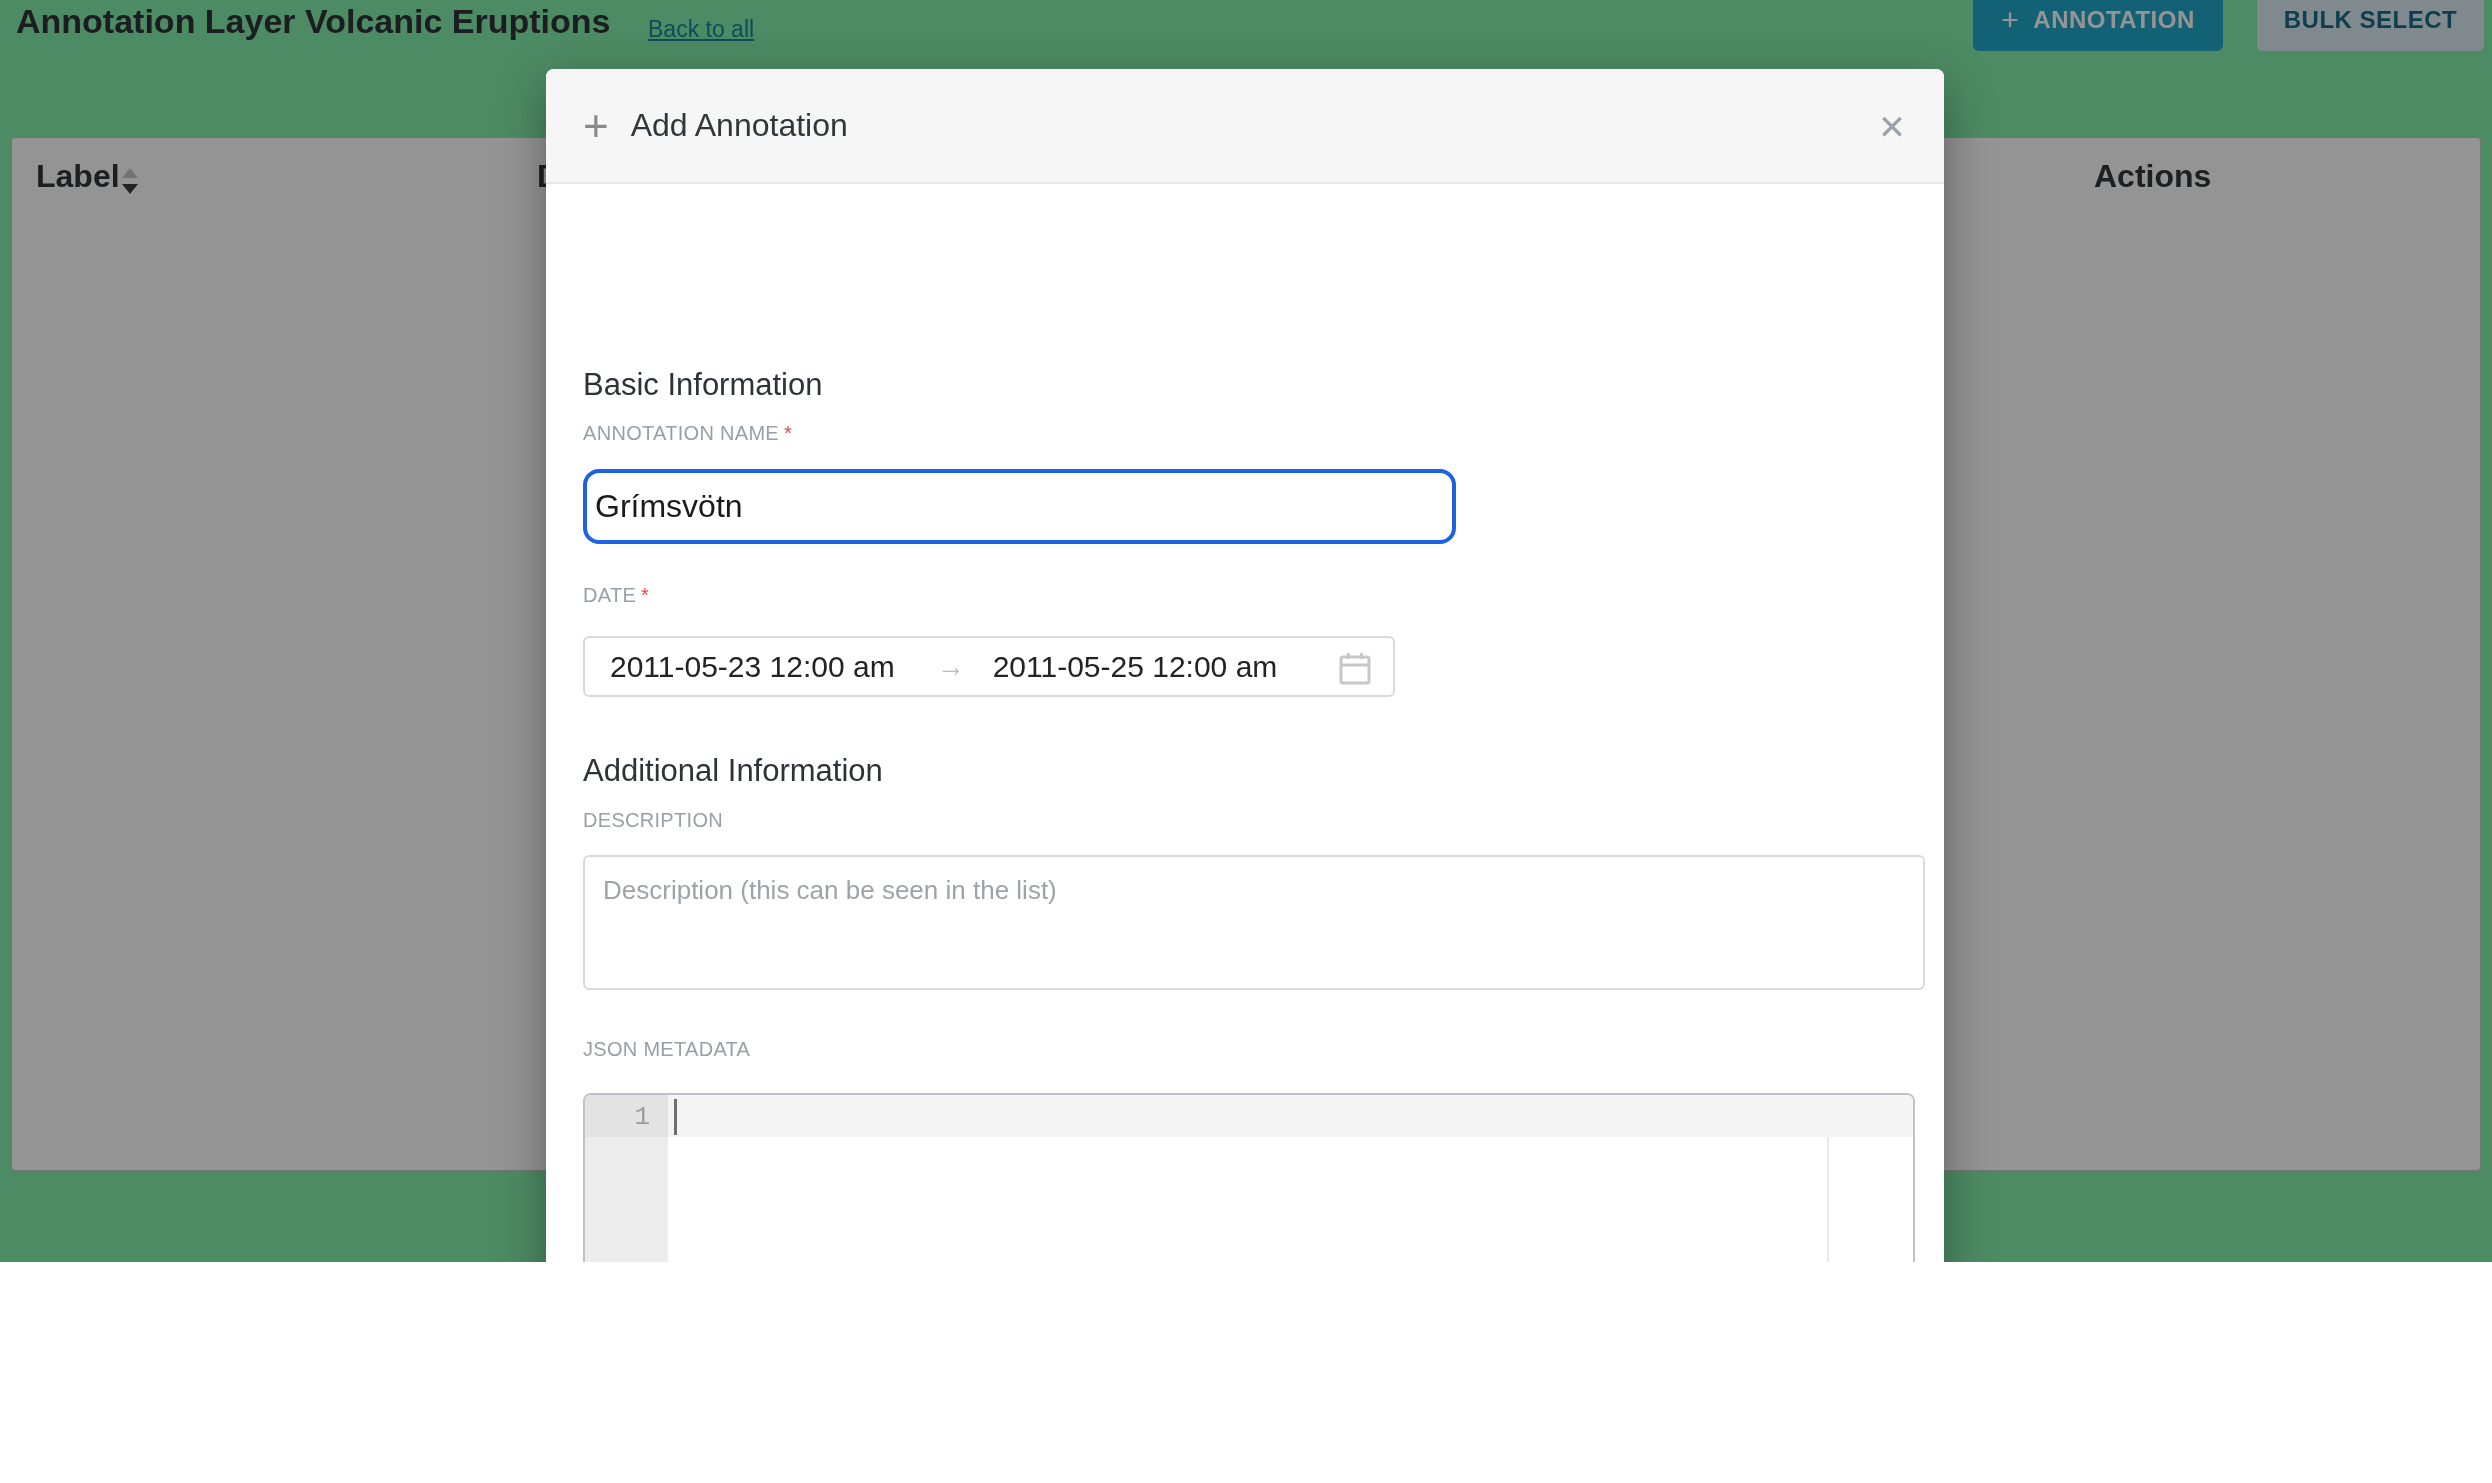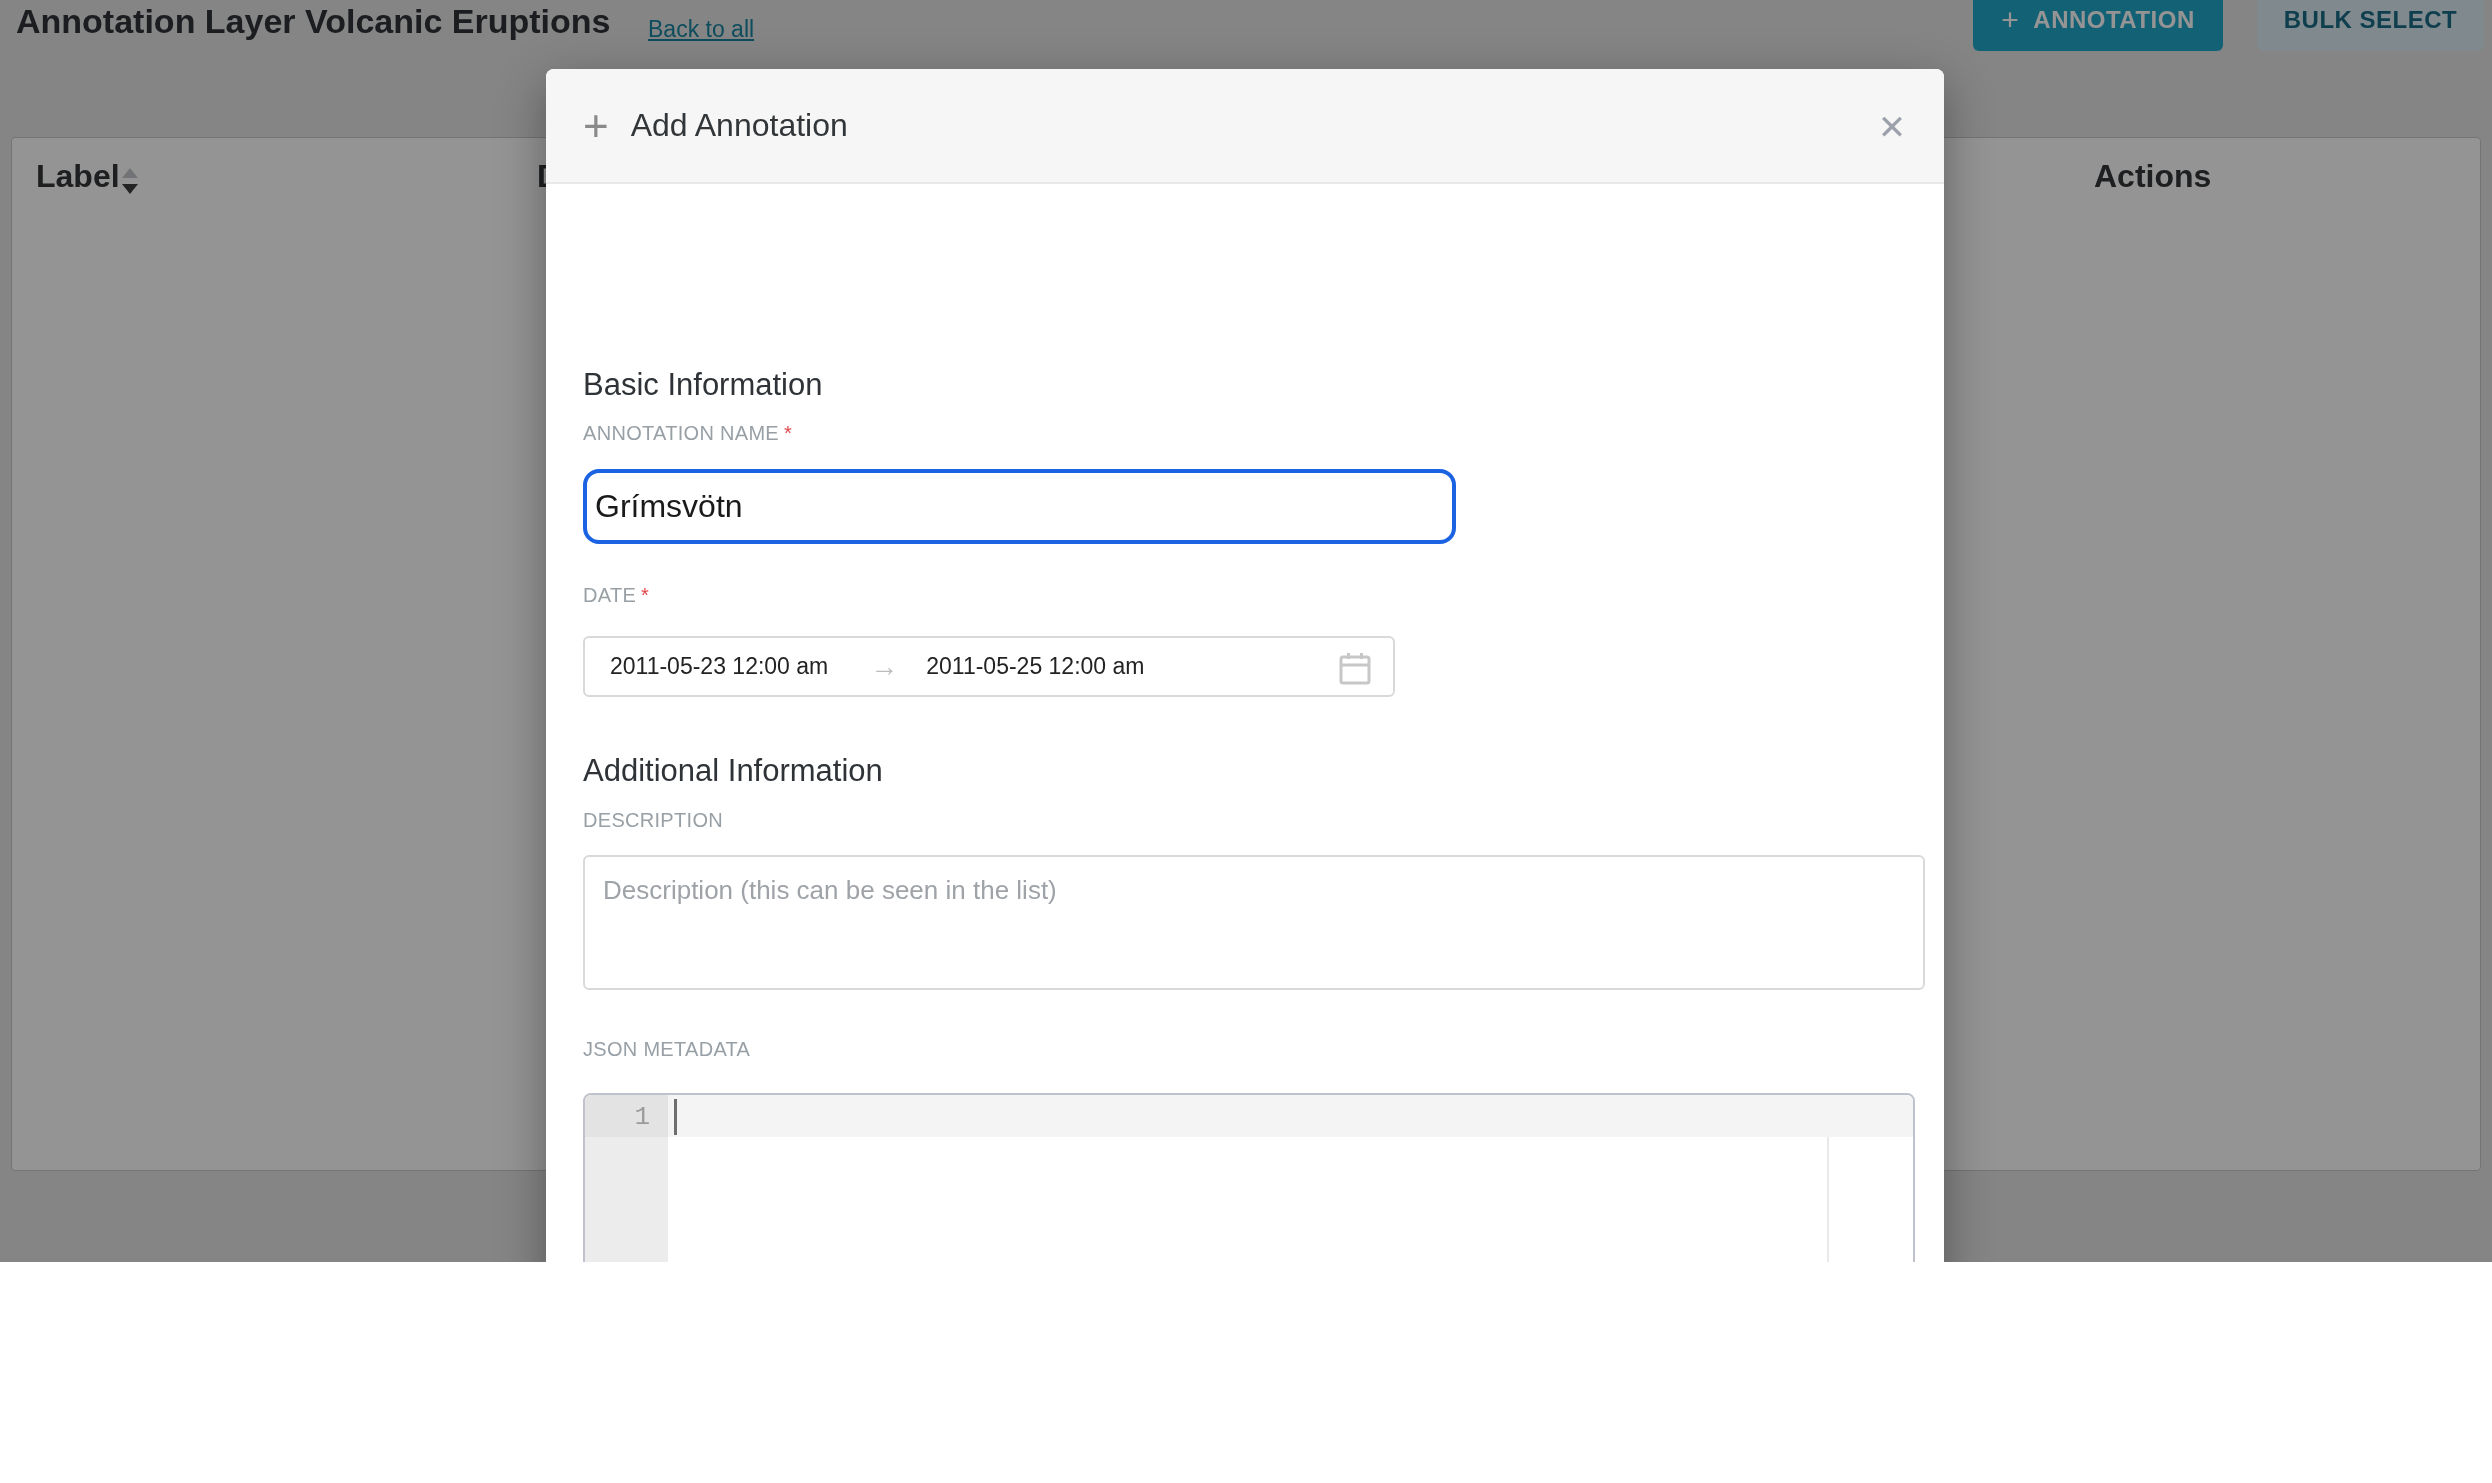--- a/index.html
+++ b/index.html
@@ -1,18 +1,18 @@
 <!DOCTYPE html>
 <html><head>
 <meta charset="utf-8">
 <style>
   * { margin:0; padding:0; box-sizing:border-box; }
   html,body { width:2493px; height:1483px; }
   body { font-family:"Liberation Sans","DejaVu Sans",sans-serif; background:#fff; overflow:hidden; }
-  #screen { position:relative; width:2493px; height:1262px; background:#e5e5e5; overflow:hidden; }
+  #screen { position:relative; width:2493px; height:1262px; background:#86efac; overflow:hidden; }
 
   
   .page-title { position:absolute; left:16px; top:2px; font-size:34px; font-weight:700; color:#2f3337; }
   .back-link { position:absolute; left:648px; top:16px; font-size:23px; color:#1985a0; text-decoration:underline; cursor:pointer; }
   .top-btn { position:absolute; top:-12px; height:63px; border:none; border-radius:6px; font-size:24px; font-weight:700; letter-spacing:0.5px; cursor:pointer; font-family:inherit; }
   .btn-annotation { left:1973px; width:250px; background:#20a7c9; color:#ffffff; }
   .btn-annotation .plus { font-weight:400; font-size:30px; margin-right:14px; vertical-align:-2px; }
   .btn-bulk { left:2257px; width:227px; background:#ddeef4; color:#1a6d87; }
   .table-card { position:absolute; left:11px; top:137px; width:2470px; height:1034px; background:#ffffff; border:1px solid #c9c9c9; border-radius:4px; }
   .col-header { position:absolute; top:158px; font-size:32px; font-weight:700; color:#323639; }
@@ -41,21 +41,21 @@
   .field-label { position:absolute; left:37px; font-size:20px; color:#98a0a6; letter-spacing:0.3px; }
   .req { color:#e0484c; margin-left:5px; }
   .lbl-name { top:238px;text-align:right; }
   .lbl-date { top:400px; }
   .lbl-desc { top:625px; }
   .lbl-json { top:854px;text-align:center; }
 
   .name-input { position:absolute; left:37px; top:285px; width:873px; height:75px; border:4px solid #1c63e3; border-radius:16px; font-size:32px; color:#1a1a1a; padding:0 8px; outline:none; font-family:inherit; background:#fff; }
 
   .date-picker { position:absolute; left:37px; top:452px; width:812px; height:61px; border:2px solid #d9d9d9; border-radius:6px; background:#fff; display:flex; align-items:center; cursor:pointer; }
-  .date-val { font-size:23px; color:#232323; }
+  .date-val { font-size:30px; color:#232323; }
   .date-start { margin-left:25px; }
   .date-arrow { color:#bcbcbc; font-size:28px; margin:0 28px 0 42px; }
   .cal-icon { position:absolute; right:20px; top:12px; width:36px; height:36px; }
 
   .desc-area { position:absolute; left:37px; top:671px; width:1342px; height:135px; border:2px solid #d9d9d9; border-radius:6px; font-size:26px; font-family:inherit; color:#1a1a1a; padding:18px 18px; resize:none; outline:none; }
   .desc-area::placeholder { color:#9fa3a8; opacity:1; }
 
   .json-editor { position:absolute; left:37px; top:909px; width:1332px; height:242px; border:2px solid #bfc2cd; border-radius:8px; background:#ffffff; overflow:hidden; cursor:text; }
   .json-gutter { position:absolute; left:0; top:0; width:83px; height:100%; background:#ececec; }
   .json-gutter-active { position:absolute; left:0; top:0; width:83px; height:42px; background:#e3e3e3; }

